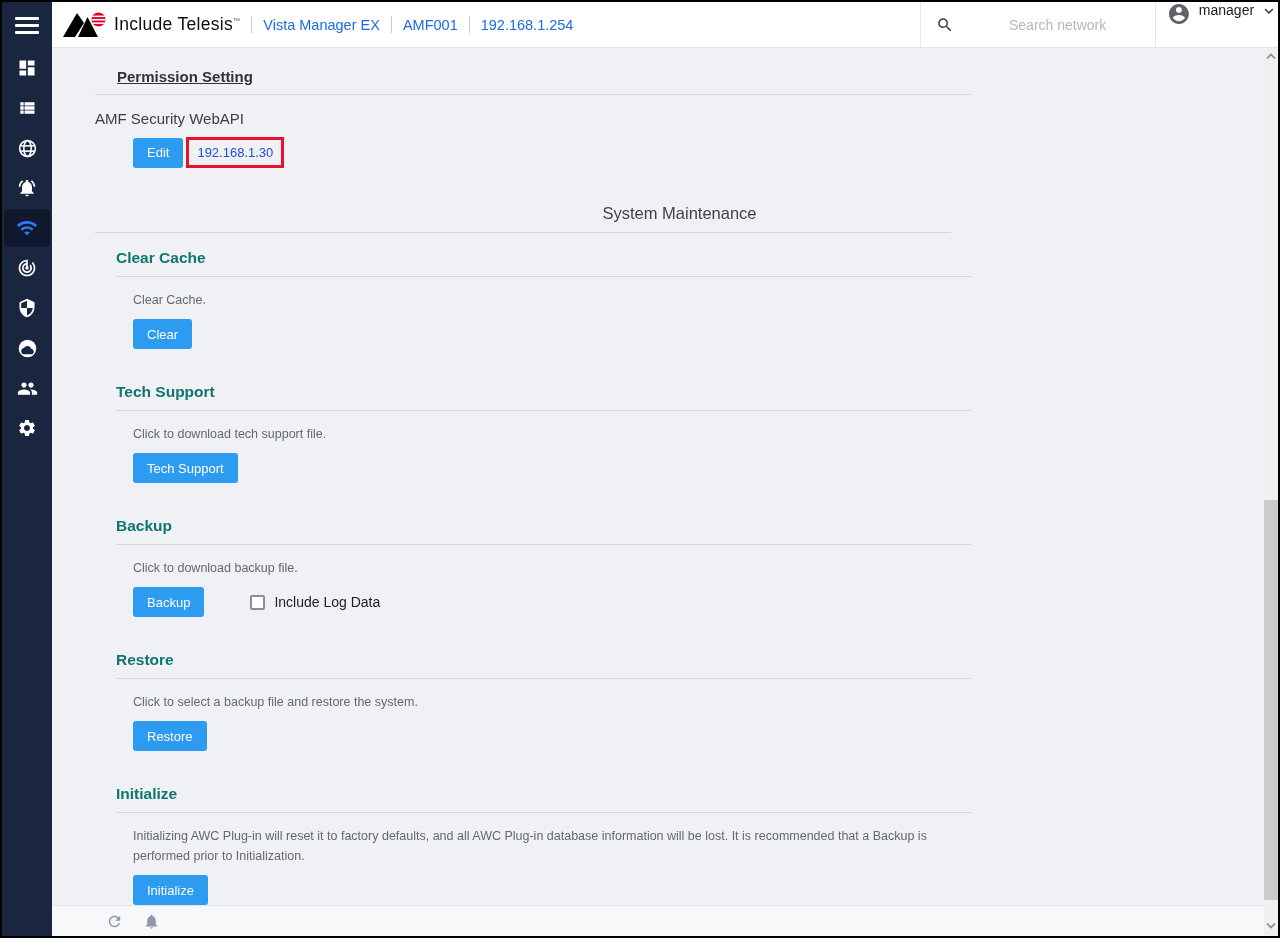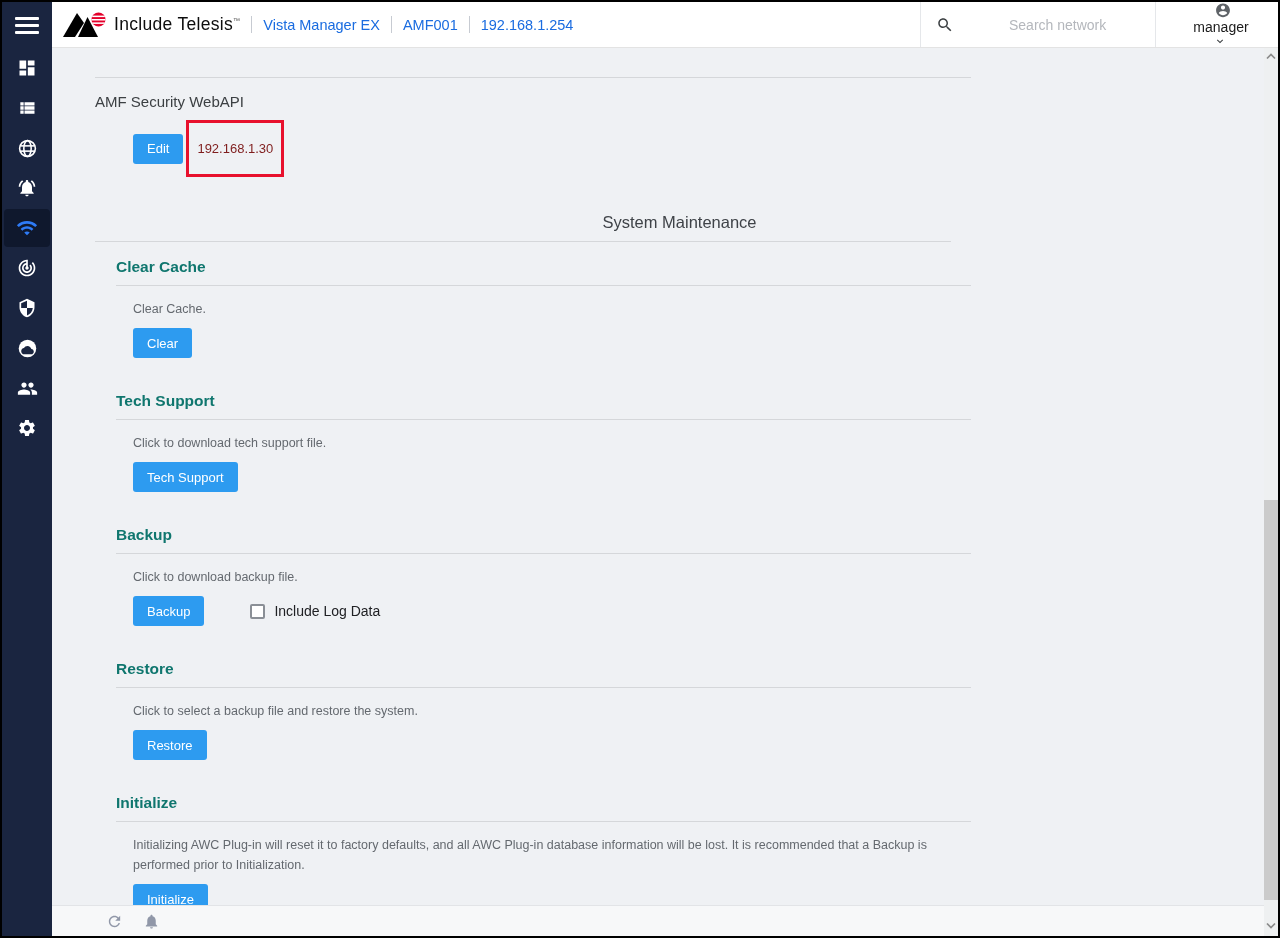--- a/index.html
+++ b/index.html
@@ -21,36 +21,36 @@
   .logo { margin-left:11px; flex-shrink:0; }
   .brand { font-size:17.5px; color:#0d0d0d; margin-left:7px; letter-spacing:.3px; white-space:nowrap; }
   .brand sup { font-size:7px; color:#555; }
   .vsep { width:1px; height:17px; background:#c7cbd2; margin:0 11px; flex-shrink:0; }
   .crumb { color:#1a6ce0; font-size:14.5px; font-weight:500; white-space:nowrap; }
   .header-spacer { flex:1; }
   .search-area { border-left:1px solid #e5e7ea; height:100%; width:235px; display:flex; align-items:center; flex-shrink:0;gap:45px; }
   .search-area svg { margin-left:15px; flex-shrink:0; }
   .search-input { border:none; outline:none; background:transparent; font-family:inherit; font-size:14px; color:#333; margin-left:10px; width:170px; }
   .search-input::placeholder { color:#b4b7bc; }
-  .user-area { border-left:1px solid #e5e7ea; height:100%; width:123px; display:flex; align-items:center; flex-shrink:0; cursor:pointer;flex-direction:column; }
+  .user-area { border-left:1px solid #e5e7ea; height:100%; width:123px; display:flex; align-items:flex-start; flex-shrink:0; cursor:pointer; }
   .user-area .avatar { margin-left:11px; }
   .user-name { font-size:14px; color:#1b1b1b; font-weight:500; margin-left:8px; }
   .user-area .chev { margin-left:6px; }
 
   
   .body { flex:1; position:relative; overflow:hidden; }
   .content { position:absolute; top:0; left:0; right:14px; bottom:31px; padding:20px 0 0 43px; overflow:hidden; }
 
   .ps-title { margin-left:22px; font-size:15px; font-weight:bold; color:#333; text-decoration:underline; }
   hr { border:0; border-top:1px solid #d5d7da; }
   .hr-perm { width:876px; margin-top:9px; }
   .webapi-title { margin-top:15px; font-size:15px; color:#3c4043; }
   .edit-row { margin-top:10px; margin-left:38px; display:flex; align-items:center; }
   .btn { background:#2d9bf0; color:#fff; border:none; border-radius:3px; font-size:13px; height:30px; padding:0 14px; font-family:inherit; cursor:pointer; }
-  .red-box { margin-left:3px; border:3px solid #e8112d; padding:18px 8px; font-size:13px; color:#7f1d1d; background:transparent; }
+  .red-box { margin-left:3px; border:3px solid #e8112d; padding:5px 8px; font-size:13px; color:#1d4ed8; background:transparent; }
 
   .sm-title { margin-top:36px; font-size:16.5px; color:#3f4348; font-weight:400;text-align:center; }
   .hr-sm { width:856px; margin-top:9px; }
 
   .sub { margin-left:21px; }
   .sub-title { margin-top:34px; font-size:15.5px; font-weight:bold; color:#0f766e; }
   .sub:first-of-type .sub-title { margin-top:16px; }
   .hr-sub { width:855px; margin-top:9px; }
   .sub-desc { margin-top:13px; margin-left:17px; font-size:12.5px; color:#64696f; max-width:820px; line-height:1.6; }
   .sub-row { margin-top:9px; margin-left:17px; display:flex; align-items:center; }
@@ -178,20 +178,21 @@
         <span class="user-name">manager</span>
         <svg class="chev" width="18" height="18" viewBox="0 0 24 24">
             <path fill="#3c4043" d="M7.41 8.59L12 13.17l4.59-4.58L18 10l-6 6-6-6 1.41-1.41z"></path>
           </svg>
       </div>
     </header>
 
     <div class="body">
       <div class="content">
 
+        <div class="ps-title">Permission Setting</div>
         <hr class="hr-perm">
         <div class="webapi-title">AMF Security WebAPI</div>
         <div class="edit-row">
           <button class="btn">Edit</button>
           <span class="red-box">192.168.1.30</span>
         </div>
 
         <div class="sm-title">System Maintenance</div>
         <hr class="hr-sm">
 

